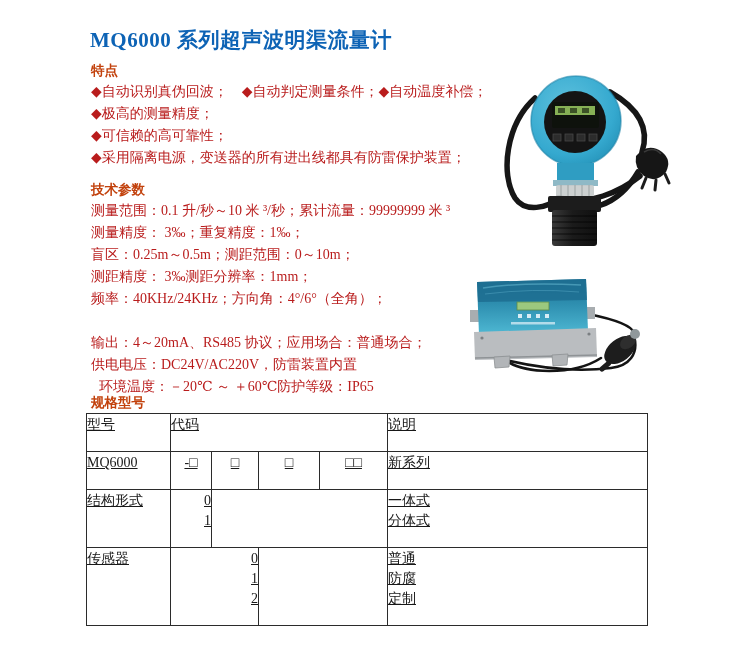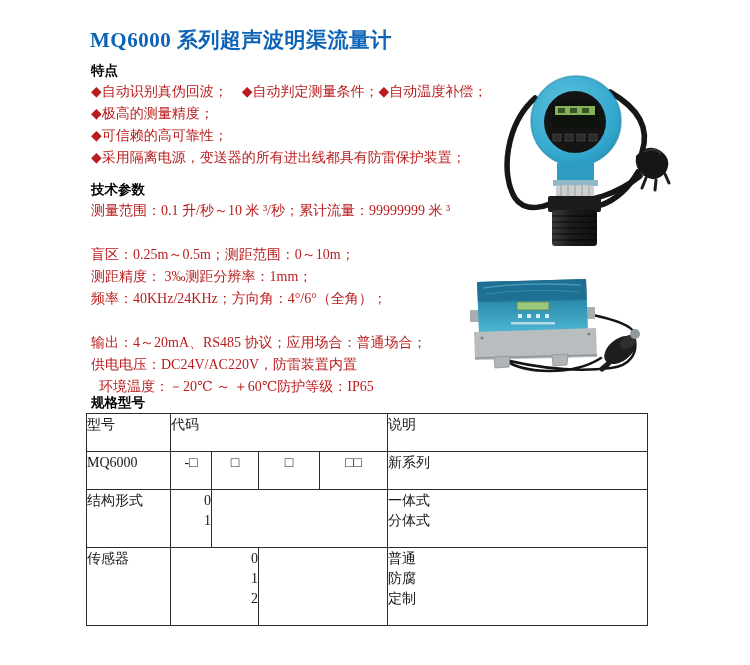--- a/index.html
+++ b/index.html
@@ -1,27 +1,27 @@
 <!DOCTYPE html>
 <html><head>
 <meta charset="utf-8">
 <style>
   html,body{margin:0;padding:0;background:#ffffff;}
   #page{position:relative;width:744px;height:665px;background:#ffffff;overflow:hidden;
         font-family:"Liberation Serif","DejaVu Serif",serif;color:#1a1a1a;}
   .abs{position:absolute;}
   .doc-title{left:90px;top:26px;font-size:21px;font-weight:bold;color:#0d63b5;
              letter-spacing:0.5px;white-space:pre;}
-  .sec-head{left:91px;font-size:13.5px;font-weight:bold;color:#000000;
+  .sec-head{left:91px;font-size:13.5px;font-weight:bold;color:#c2410c;
             font-family:"Liberation Sans","DejaVu Sans",sans-serif;white-space:pre;}
   .line{left:91px;font-size:14px;line-height:16px;white-space:pre;color:#b91c1c;text-align:right;}
   
   table.spec{position:absolute;left:86px;top:413px;width:561px;border-collapse:collapse;
              table-layout:fixed;font-size:14px;color:#181818;}
-  table.spec td{border:1px solid #2b2b2b;vertical-align:top;padding:1px 0 16px 0;overflow:hidden;}
+  table.spec td{border:1px solid #2b2b2b;vertical-align:top;padding:1px 0 16px 0;overflow:hidden;text-decoration:underline;}
   table.spec td div{line-height:20px;height:20px;}
   td.lbl{padding-left:6px;}
   td.lbl div{line-height:20px;}
   td.code-c{text-align:center;}
   td.code-r{text-align:right;padding-right:12px;}
   td.desc{padding-left:10px;}
   tr.r1 td, tr.r2 td{border-bottom:1px solid #2b2b2b;}
   
   .photo{position:absolute;}
 </style>
@@ -33,20 +33,21 @@
   <div class="abs doc-title">MQ6000 系列超声波明渠流量计</div>
 
   <div class="abs sec-head" style="top:62px;">特点</div>
   <div class="abs line" style="top:84px;">◆自动识别真伪回波；　◆自动判定测量条件；◆自动温度补偿；</div>
   <div class="abs line" style="top:106px;">◆极高的测量精度；</div>
   <div class="abs line" style="top:128px;">◆可信赖的高可靠性；</div>
   <div class="abs line" style="top:150px;">◆采用隔离电源，变送器的所有进出线都具有防雷保护装置；</div>
 
   <div class="abs sec-head" style="top:181px;">技术参数</div>
   <div class="abs line" style="top:203px;">测量范围：0.1 升/秒～10 米 ³/秒；累计流量：99999999 米 ³</div>
+  <div class="abs line" style="top:225px;">测量精度： 3‰；重复精度：1‰；</div>
   <div class="abs line" style="top:247px;">盲区：0.25m～0.5m；测距范围：0～10m；</div>
   <div class="abs line" style="top:269px;">测距精度： 3‰测距分辨率：1mm；</div>
   <div class="abs line" style="top:291px;">频率：40KHz/24KHz；方向角：4°/6°（全角）；</div>
   <div class="abs line" style="top:335px;">输出：4～20mA、RS485 协议；应用场合：普通场合；</div>
   <div class="abs line" style="top:357px;">供电电压：DC24V/AC220V，防雷装置内置</div>
   <div class="abs line" style="top:379px;margin-left:8px;">环境温度：－20℃ ～ ＋60℃防护等级：IP65</div>
 
   <div class="abs sec-head" style="top:394px;">规格型号</div>
 
   <table class="spec">

